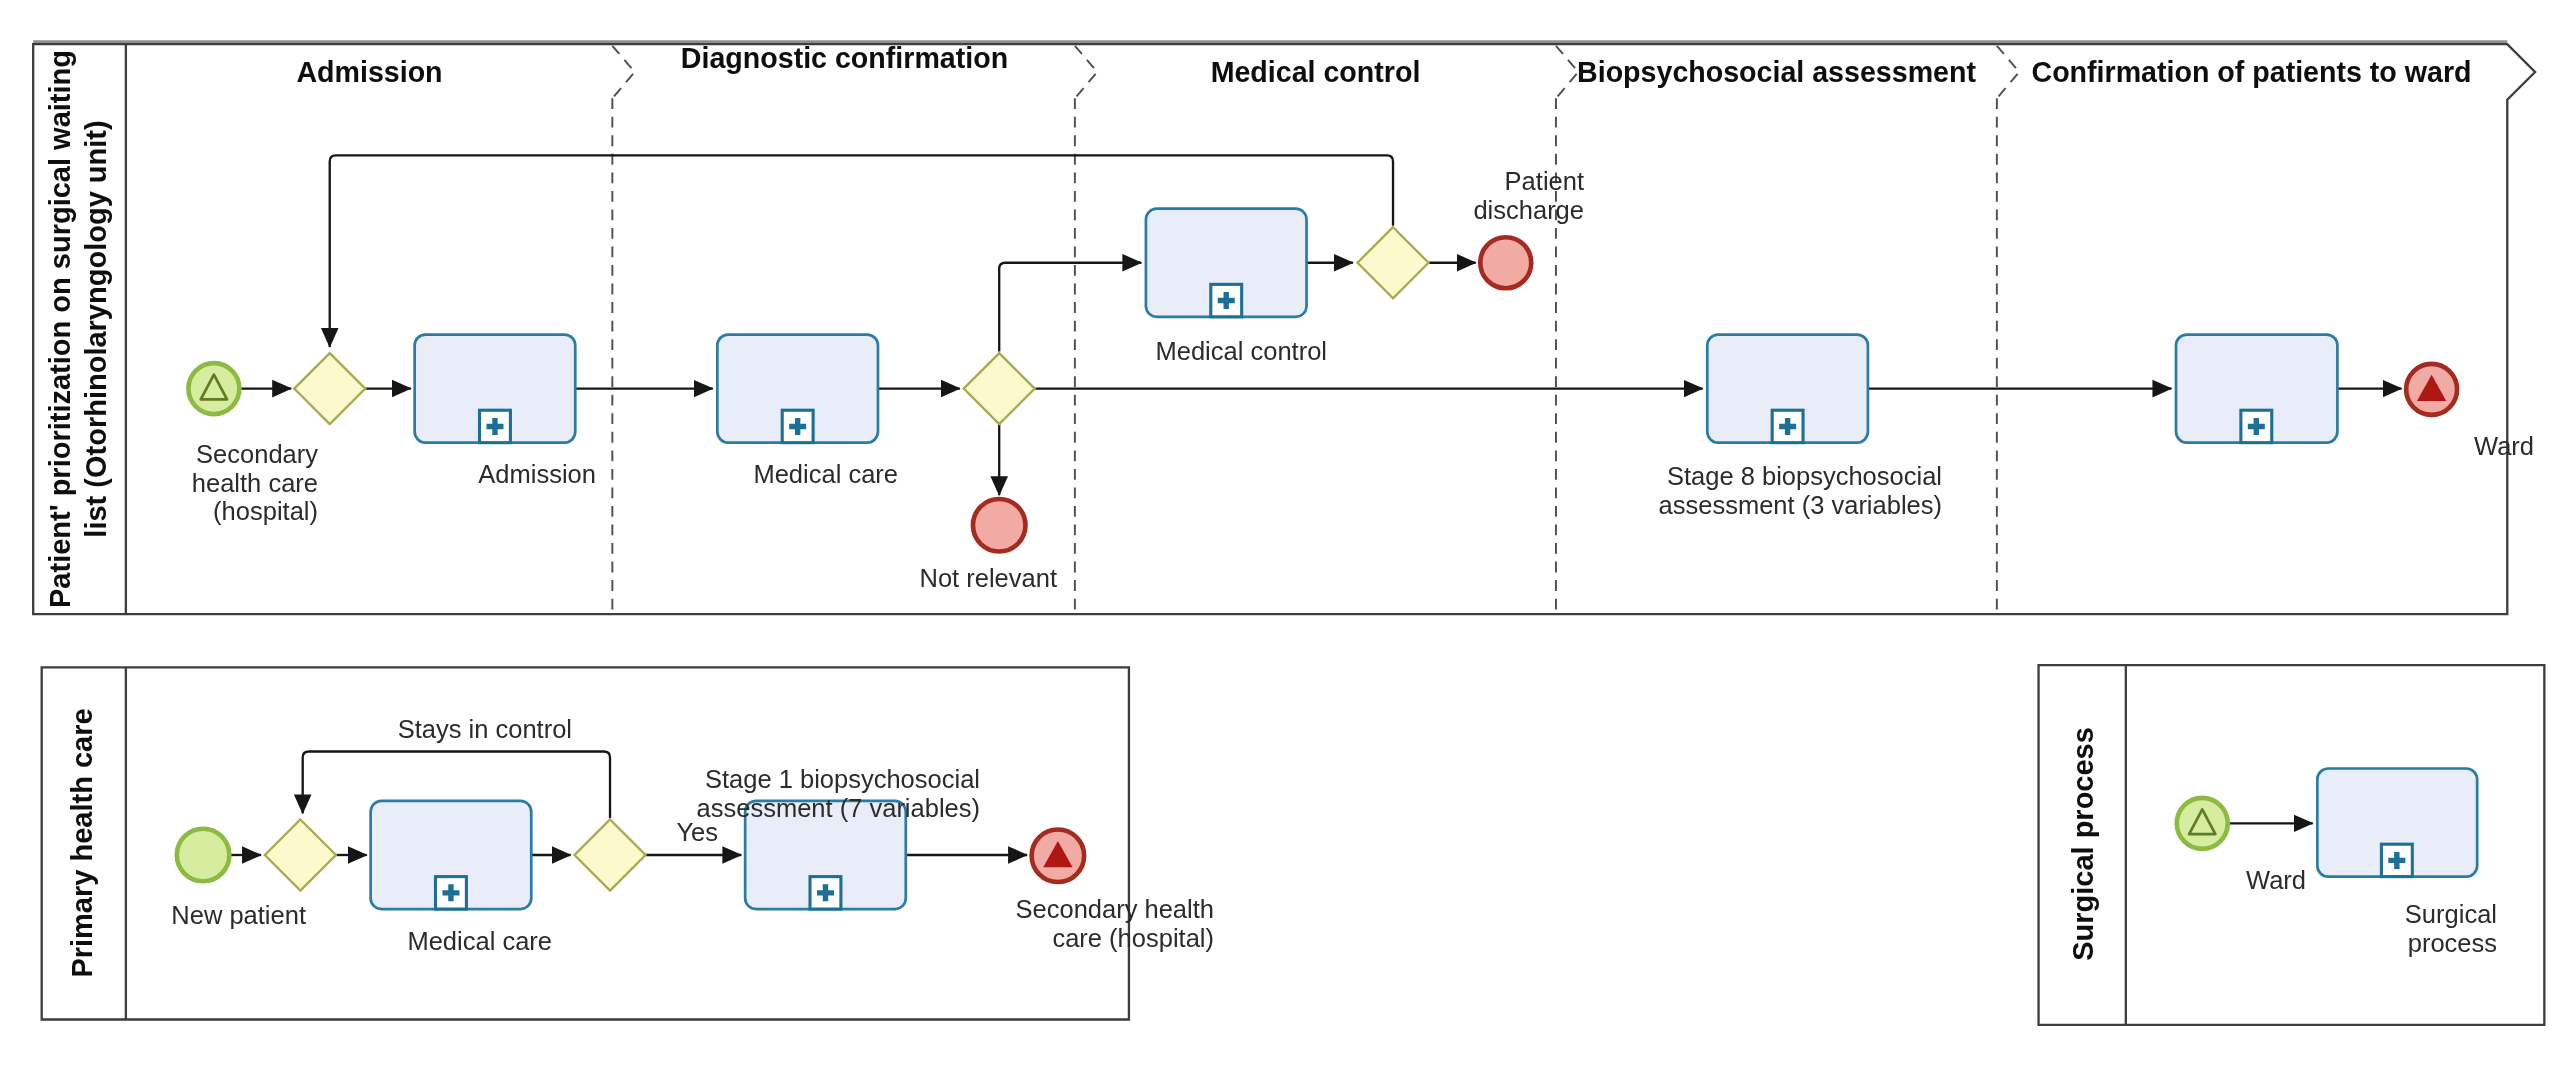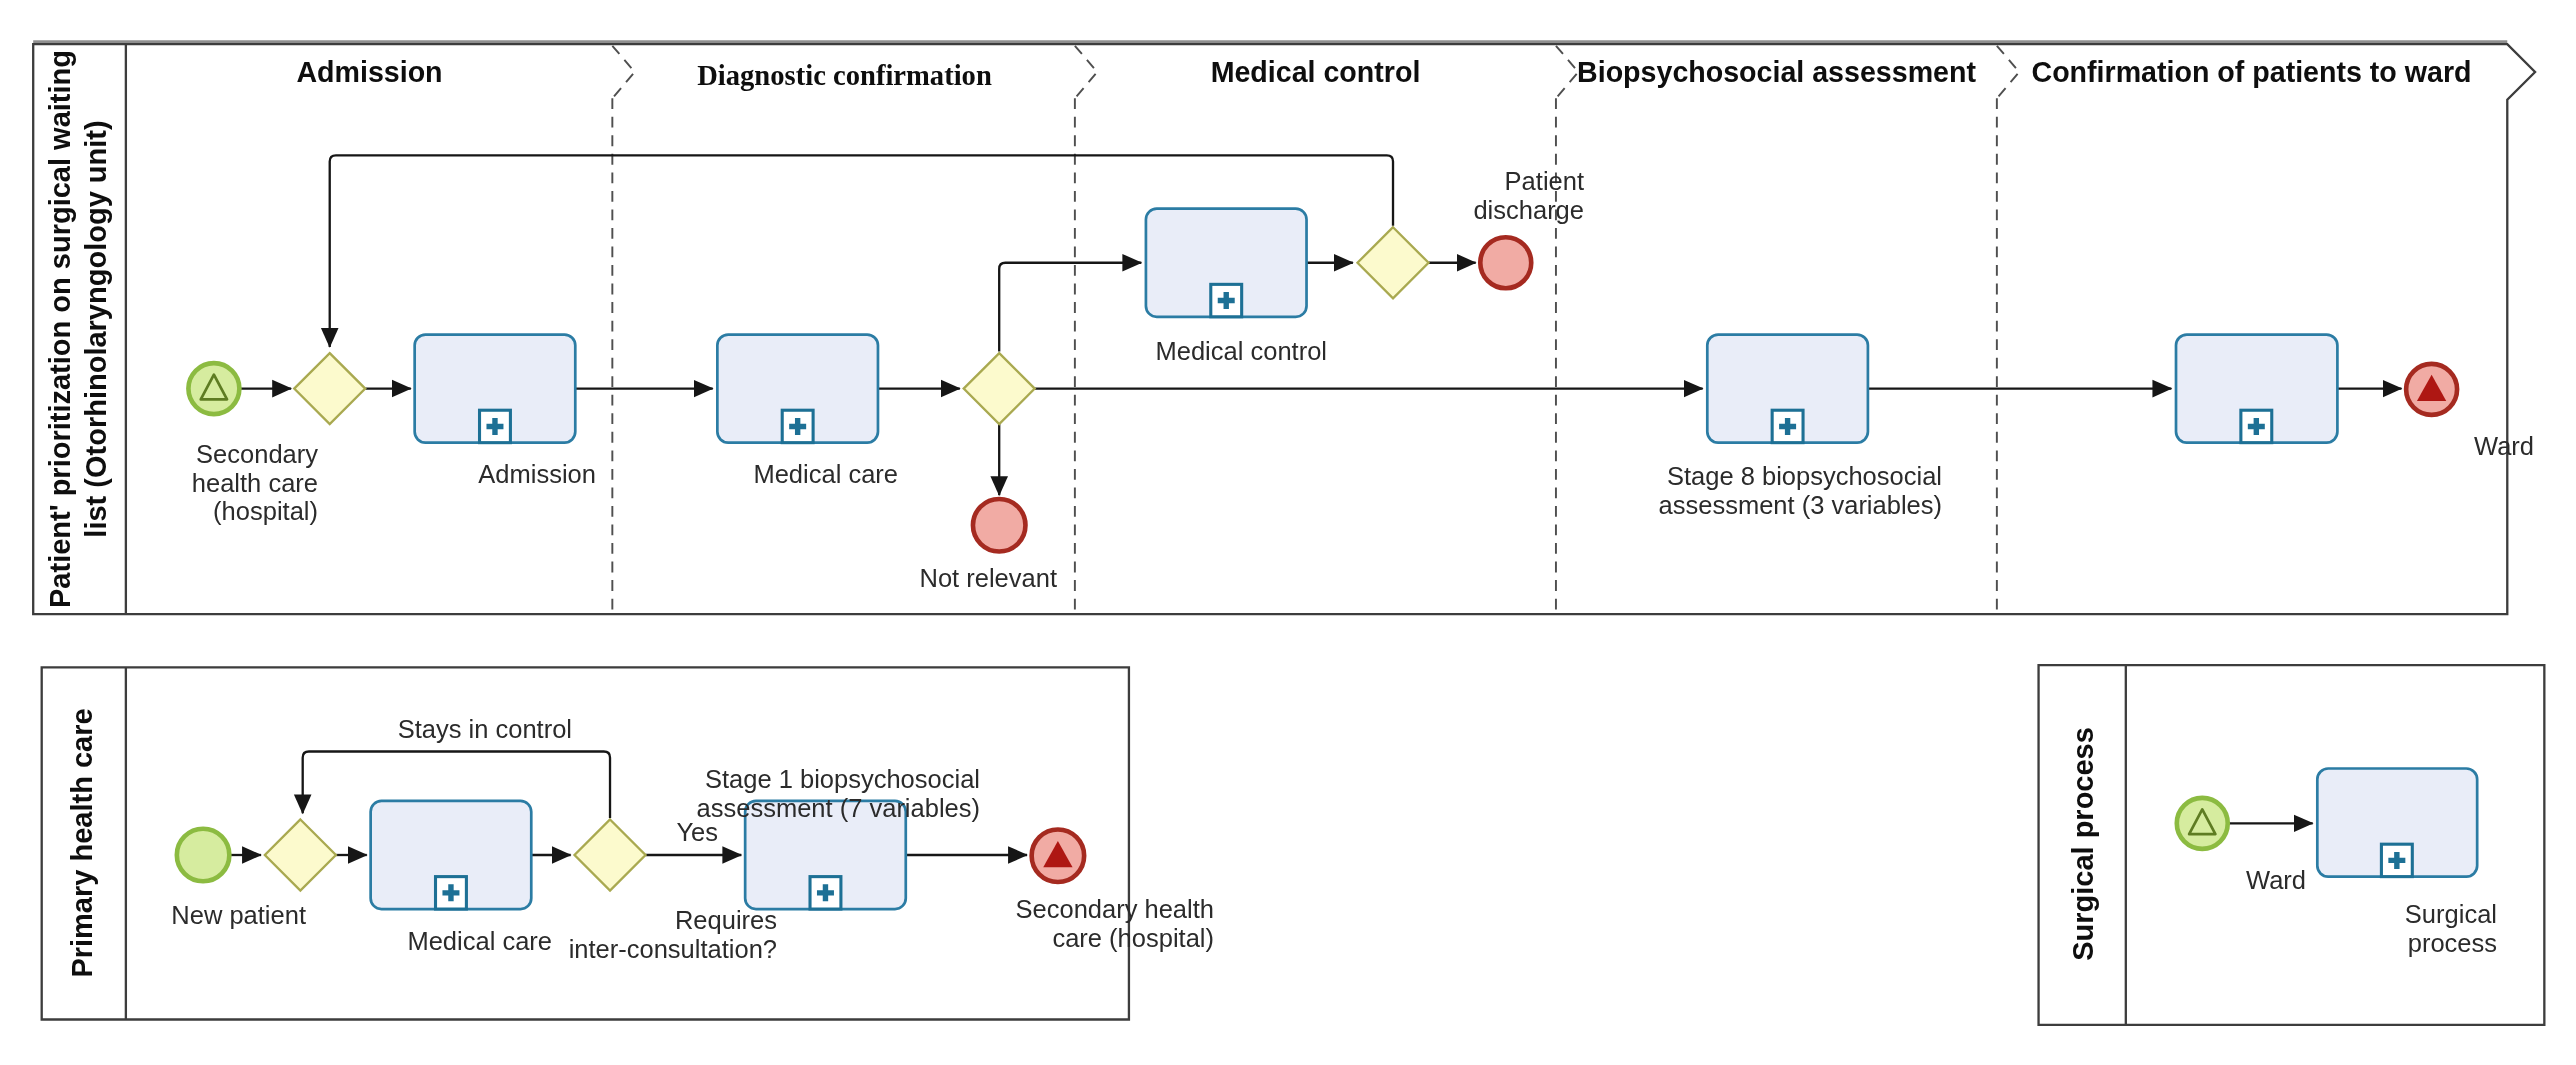--- a/index.html
+++ b/index.html
@@ -165,21 +165,21 @@
   </svg>
 
   <div class="pool-title" style="left:-216px;top:293px;width:587px;">
     <div>Patient' prioritization on surgical waiting</div>
     <div>list (Otorhinolaryngology unit)</div>
   </div>
   <div class="pool-title" style="left:-96px;top:825px;width:355px;">Primary health care</div>
   <div class="pool-title" style="left:1905px;top:826px;width:355px;">Surgical process</div>
 
   <div class="phase" style="left:99px;top:56px;width:541px;">Admission</div>
-  <div class="phase" style="left:574px;top:60px;width:541px;font-family:Liberation Serif, serif;">Diagnostic confirmation</div>
+  <div class="phase" style="left:574px;top:42px;width:541px;">Diagnostic confirmation</div>
   <div class="phase" style="left:1045px;top:56px;width:541px;">Medical control</div>
   <div class="phase" style="left:1506px;top:56px;width:541px;">Biopsychosocial assessment</div>
   <div class="phase" style="left:1981px;top:56px;width:541px;">Confirmation of patients to ward</div>
 
   <div class="lbl" style="left:117px;top:440px;width:201px;">
     <div>Secondary</div>
     <div>health care</div>
     <div>(hospital)</div>
   </div>
   <div class="lbl" style="left:395px;top:460px;width:201px;">Admission</div>
@@ -192,24 +192,20 @@
   <div class="lbl" style="left:856px;top:564px;width:201px;">Not relevant</div>
   <div class="lbl" style="left:1633px;top:462px;width:309px;">
     <div>Stage 8 biopsychosocial</div>
     <div>assessment (3 variables)</div>
   </div>
   <div class="lbl" style="left:2333px;top:432px;width:201px;">Ward</div>
 
   <div class="lbl" style="left:105px;top:901px;width:201px;">New patient</div>
   <div class="lbl" style="left:371px;top:715px;width:201px;">Stays in control</div>
   <div class="lbl" style="left:351px;top:927px;width:201px;">Medical care</div>
-  <div class="lbl" style="left:468px;top:906px;width:309px;">
-    <div>Requires</div>
-    <div>inter-consultation?</div>
-  </div>
   <div class="lbl" style="left:641px;top:818px;width:77px;">Yes</div>
   <div class="lbl" style="left:671px;top:765px;width:309px;">
     <div>Stage 1 biopsychosocial</div>
     <div>assessment (7 variables)</div>
   </div>
   <div class="lbl" style="left:905px;top:895px;width:309px;">
     <div>Secondary health</div>
     <div>care (hospital)</div>
   </div>
 

